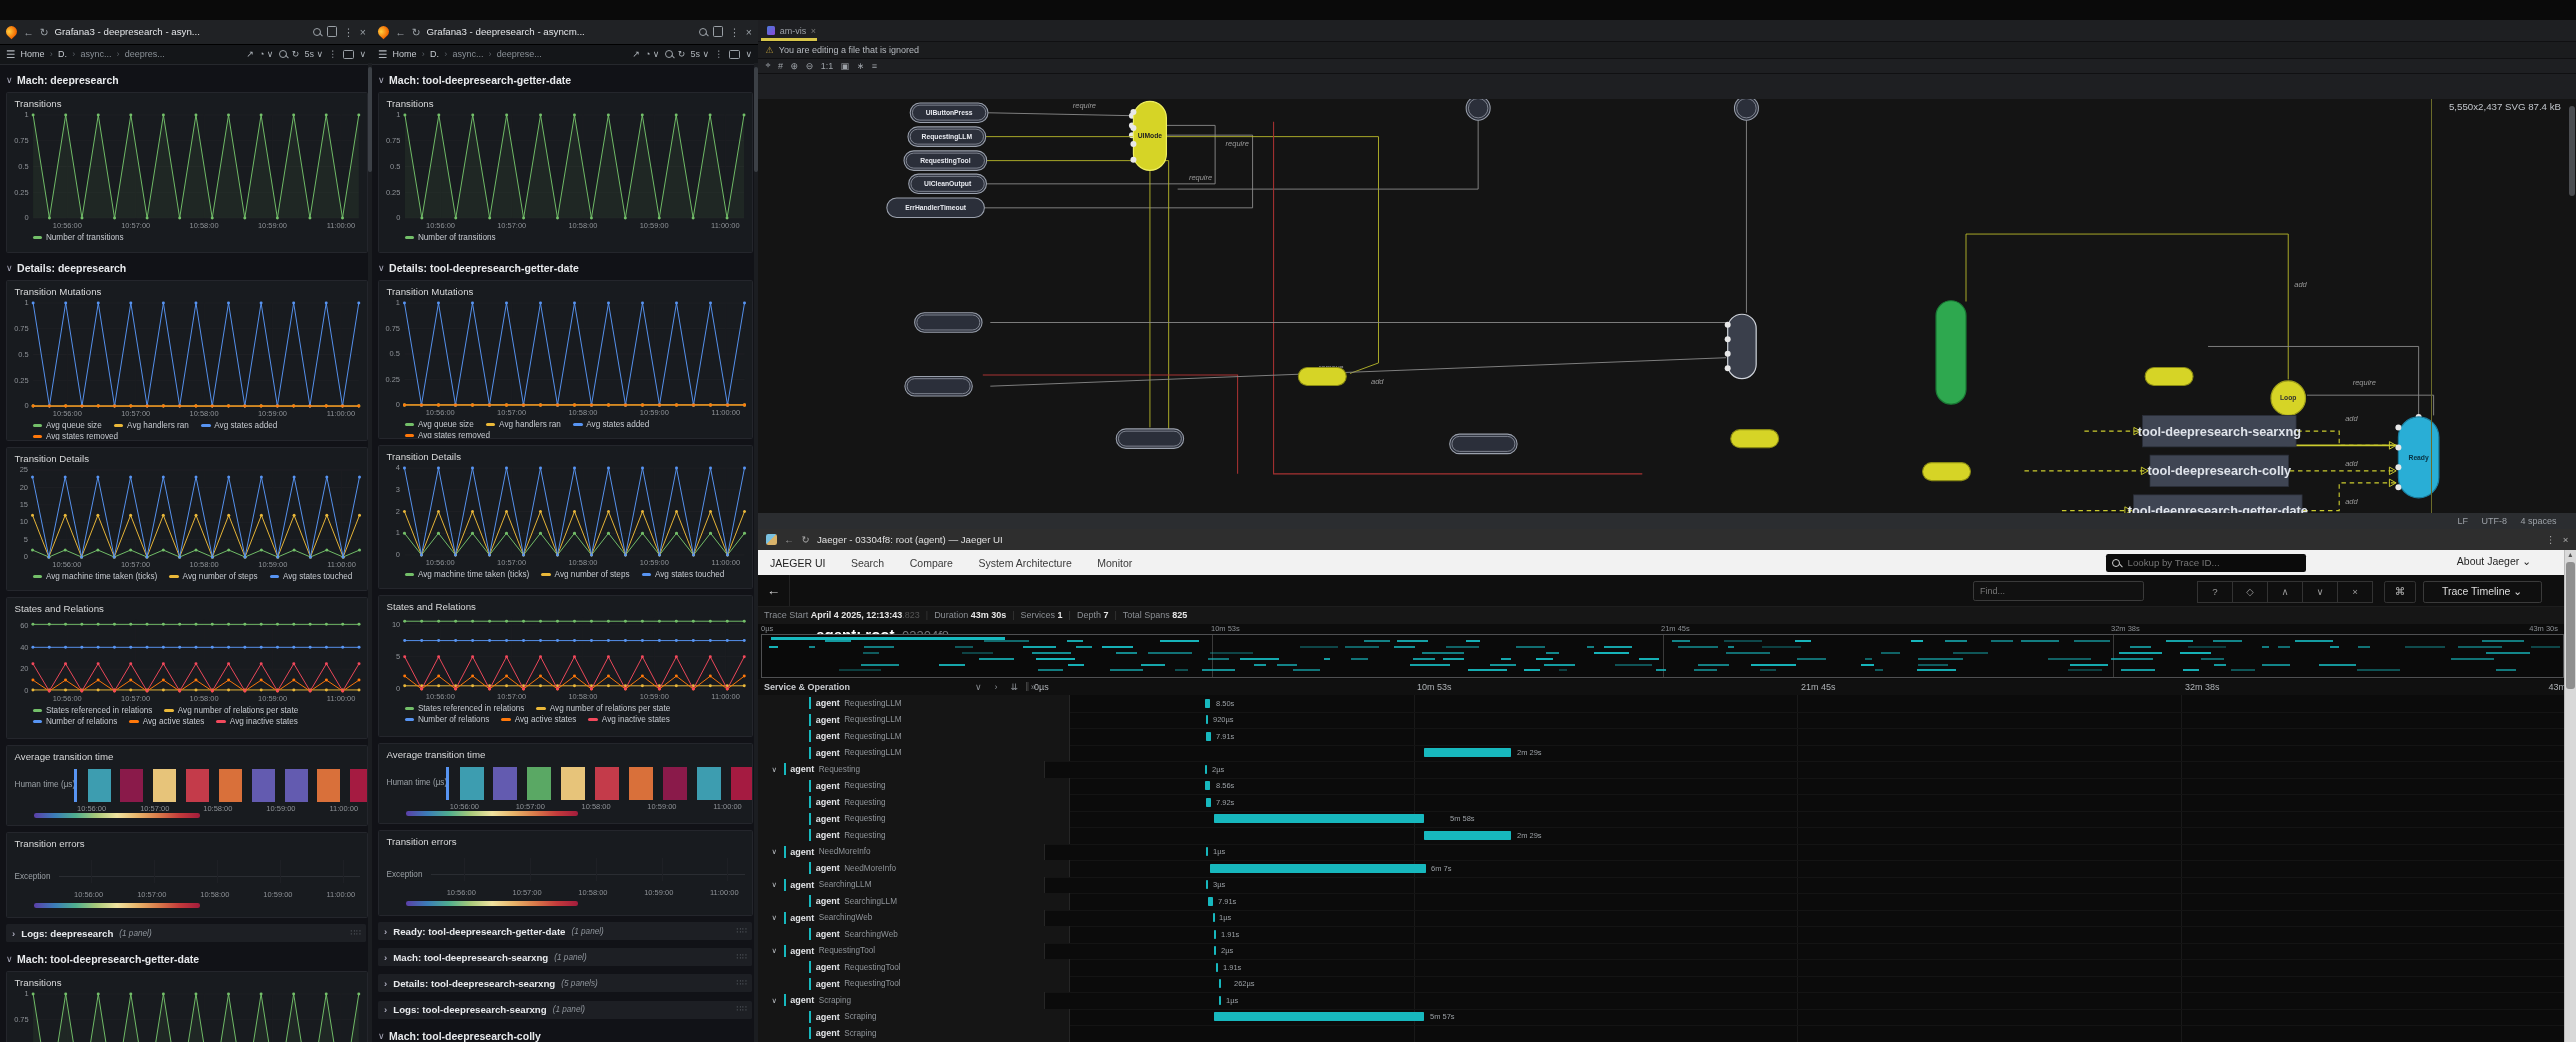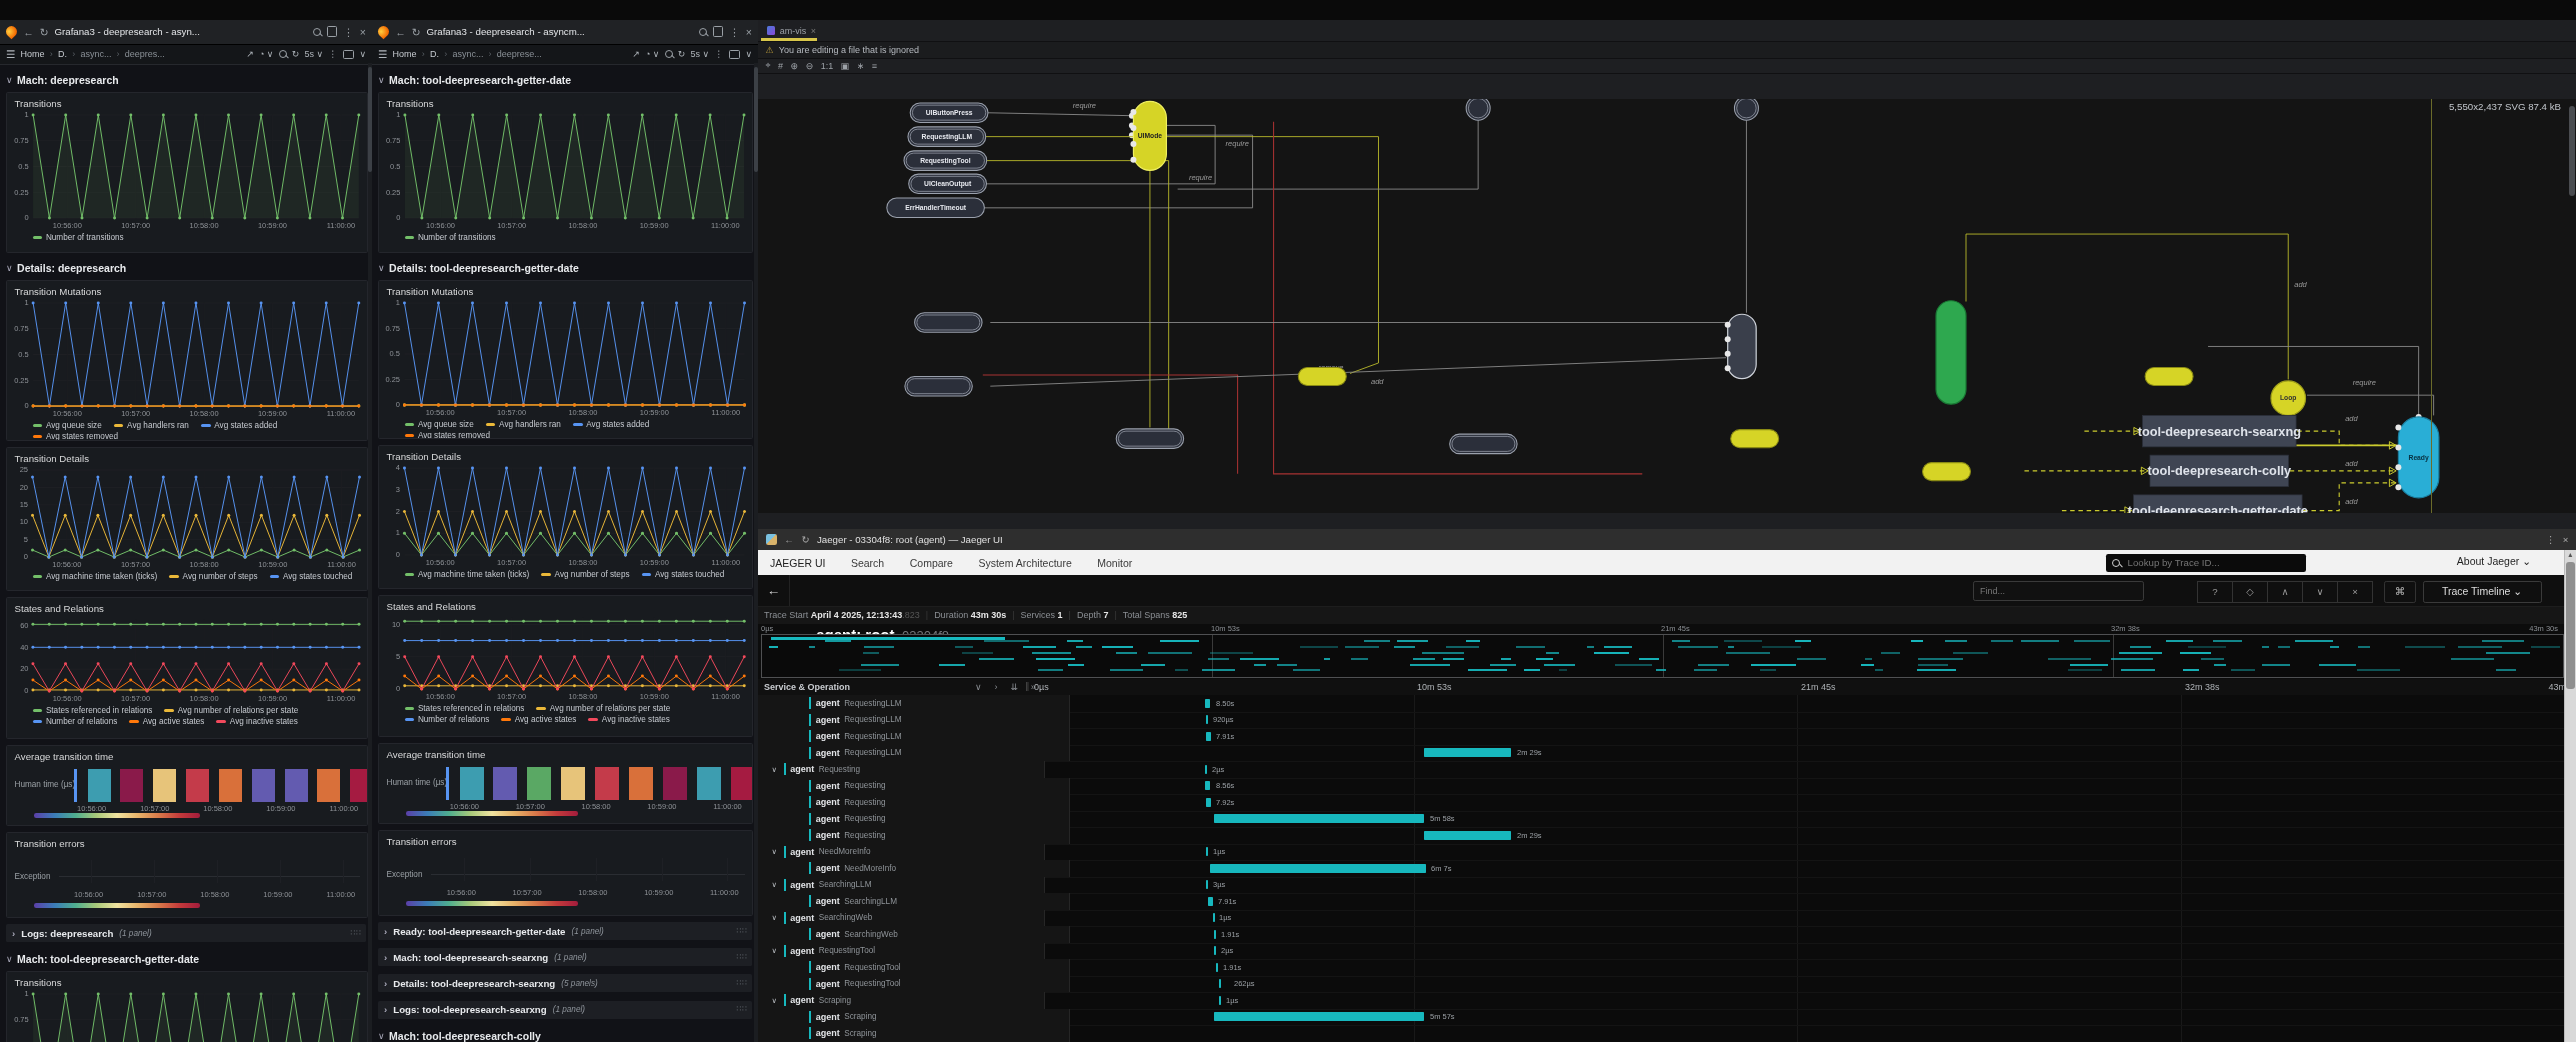--- a/index.html
+++ b/index.html
@@ -1391,20 +1391,27 @@
             <text x="1950" y="502" text-anchor="middle" fill="#dfe3ea" font-size="17px" font-weight="bold">tool-deepresearch-colly</text>
           </g>
           <g>
             <rect x="1835.5" y="528" width="225" height="42" fill="#3f4553" stroke="#2a2e38" stroke-width="1"></rect>
             <text x="1948" y="555" text-anchor="middle" fill="#dfe3ea" font-size="17px" font-weight="bold">tool-deepresearch-getter-date</text>
           </g>
         </svg>
       <div id="gl-guide"></div>
       <div id="gl-scroll"></div>
     </div>
+    <div id="gl-status">
+        <div class="items" id="gl-status-items">
+          <span>LF</span>
+          <span>UTF-8</span>
+          <span>4 spaces</span>
+        </div>
+      </div>
   </div>
 
   <div id="jaeger">
     <div id="jg-title">
       <span class="jglogo"></span>
       <span style="color:#aaa;">←</span>
       <span style="color:#aaa;">↻</span>
       <span>Jaeger -   03304f8: root (agent) — Jaeger UI</span>
       <span class="sp"></span>
       <span style="color:#aaa;">⋮</span>
@@ -1672,21 +1679,21 @@
         </div>
         <div class="jrow">
           <div class="jname" style="padding-left: 39px;">
             <span class="chev"></span>
             <span class="svc-bar"></span>
             <span class="svc">agent</span>
             <span class="op">Requesting</span>
           </div>
           <div class="jtl">
             <div class="jbar" style="left: 184px; width: 210px;"></div>
-            <span class="jdur" style="left: 400px;">5m 58s</span>
+            <span class="jdur" style="left: 420px;">5m 58s</span>
           </div>
         </div>
         <div class="jrow">
           <div class="jname" style="padding-left: 39px;">
             <span class="chev"></span>
             <span class="svc-bar"></span>
             <span class="svc">agent</span>
             <span class="op">Requesting</span>
           </div>
           <div class="jtl">

